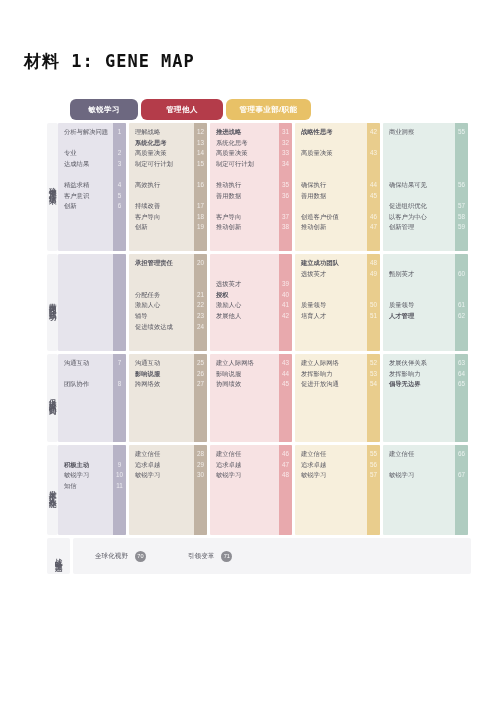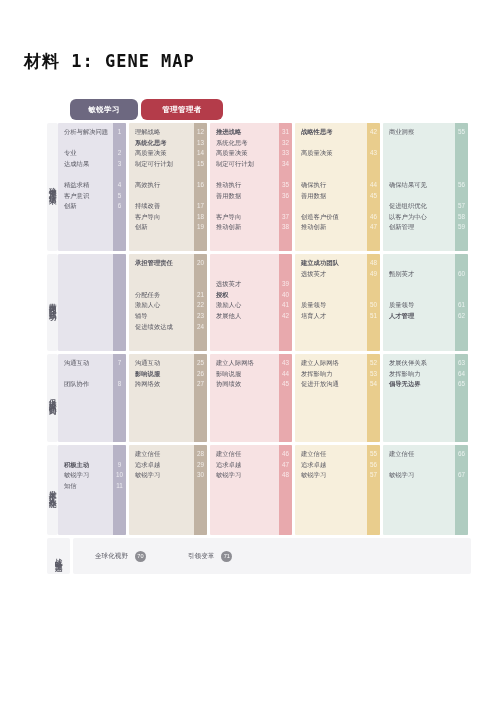--- a/index.html
+++ b/index.html
@@ -79,21 +79,24 @@
 
   <div class="doc-title">材料 1: GENE MAP</div>
 
   <div class="matrix">
 
     <div class="hdr-row">
         <div class="hdr-pill" style="width: 68px; background: rgb(109, 104, 128);">
           <span>敏锐学习</span>
         </div>
         <div class="hdr-pill" style="width: 82px; background: rgb(180, 60, 74);">
-          <span>管理管理者</span>
+          <span>管理他人</span>
+        </div>
+        <div class="hdr-pill" style="width: 85px; background: rgb(232, 193, 103);">
+          <span>管理事业部/职能</span>
         </div>
       </div>
 
     <div class="grid">
       <div class="rowlabels">
           <div class="rowlabel" style="height: 128px;">
             <span>确保工作结果</span>
           </div>
           <div class="rowlabel" style="height: 97px;">
             <span>带领团队成功</span>

